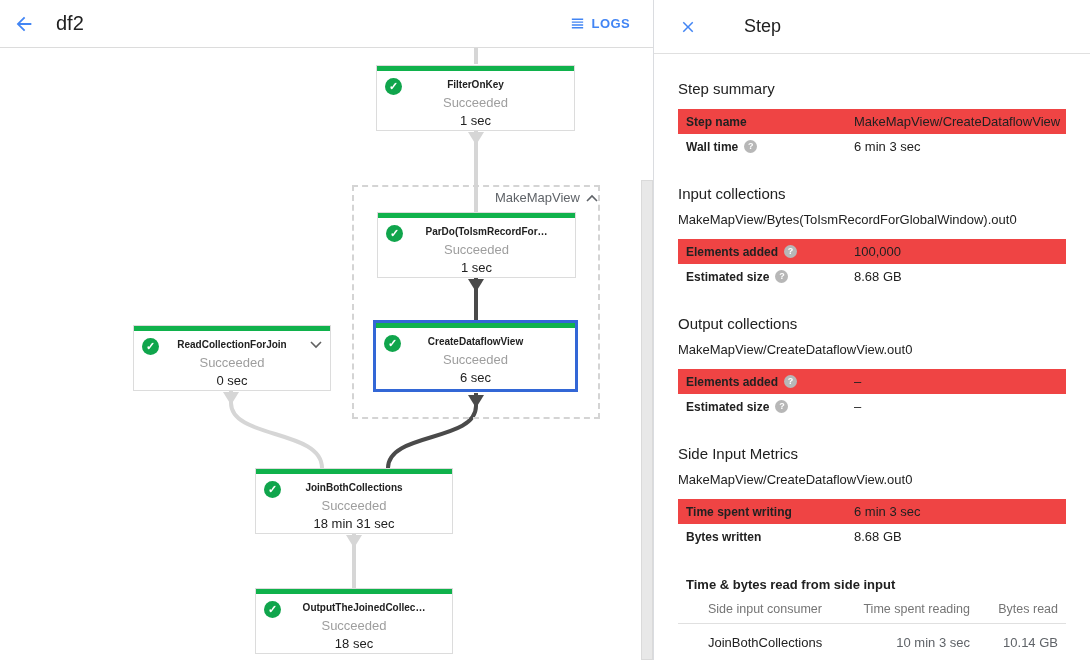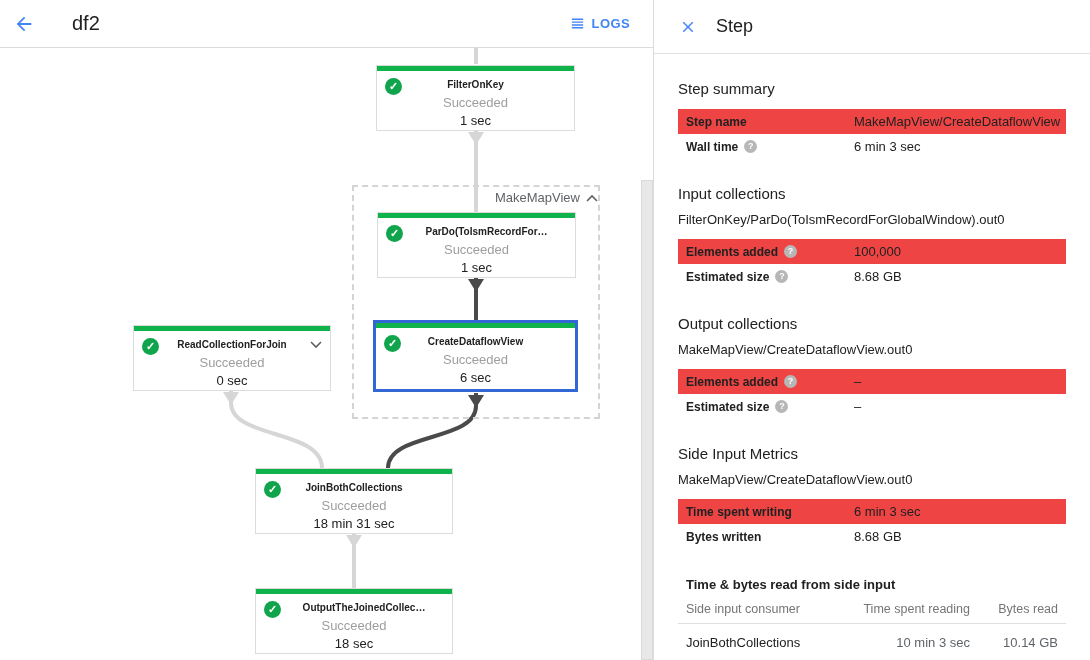--- a/index.html
+++ b/index.html
@@ -3,21 +3,21 @@
 <meta charset="utf-8">
 <style>
   * { margin:0; padding:0; box-sizing:border-box; }
   html,body { width:1090px; height:660px; overflow:hidden; background:#fff;
     font-family:"Liberation Sans", sans-serif; color:#212121; }
 
   
   .topbar { position:absolute; left:0; top:0; width:654px; height:48px; background:#fff;
     border-bottom:1px solid #dcdcdc; display:flex; align-items:center; }
   .back-btn { width:48px; height:48px; display:flex; align-items:center; justify-content:center; cursor:pointer; }
-  .job-title { font-size:20px; color:#212121; margin-left:24px; }
+  .job-title { font-size:20px; color:#212121; margin-left:8px; }
   .logs-btn { margin-left:auto; margin-right:24px; display:flex; align-items:center; gap:6px;
     color:#4285f4; font-weight:bold; font-size:13px; letter-spacing:.4px; cursor:pointer; }
 
   
   .graph { position:absolute; left:0; top:48px; width:653px; height:612px; background:#fff; }
   .edges { position:absolute; left:0; top:0; width:653px; height:612px; }
 
   .node { position:absolute; background:#fff; border:1px solid #dcdcdc; text-align:center; cursor:pointer; }
   .node .bar { height:5px; background:#10b24c; }
   .node.selected { border:3px solid #3367d6; }
@@ -34,39 +34,39 @@
   .group-label { position:absolute; right:0; top:3px; display:flex; align-items:center; gap:6px;
     font-size:13px; color:#5f6368; cursor:pointer; }
 
   .vscroll { position:absolute; left:641px; top:132px; width:12px; height:480px;
     background:#e8e8e8; border:1px solid #dadada; }
 
   .pane-divider { position:absolute; left:653px; top:0; width:1px; height:660px; background:#dadce0; }
 
   
   .panel { position:absolute; left:654px; top:0; width:436px; height:660px; background:#fff; overflow:hidden; }
-  .panel-header { height:54px; border-bottom:1px solid #e0e0e0; display:flex; align-items:center; }
+  .panel-header { height:54px; border-bottom:1px solid #e0e0e0; display:flex; align-items:center;gap:28px; }
   .close-btn { width:24px; height:24px; margin-left:22px; display:flex; align-items:center; justify-content:center; cursor:pointer; }
   .panel-title { font-size:18px; margin-left:16px; color:#212121; }
   .panel-body { padding:0 24px; }
 
   .sec-heading { font-size:15px; font-weight:400; color:#212121; margin:26px 0 12px; }
   .sec-subtitle { font-size:13px; color:#212121; margin:-2px 0 12px; }
   .kv-row { display:flex; align-items:center; min-height:25px; padding:2px 8px; font-size:13px; }
   .kv-row.gray { background:#ef4444; }
   .kv-label { width:168px; font-size:12px; font-weight:bold; color:#212121; display:flex; align-items:center; gap:6px; flex-shrink:0; }
   .kv-value { font-size:13px; color:#212121; }
   .help { width:13px; height:13px; border-radius:50%; background:#b7b7b7; color:#fff; font-size:9px;
     font-weight:bold; line-height:13px; text-align:center; cursor:pointer; flex-shrink:0; }
 
   .tbl-heading { font-size:13px; font-weight:bold; margin:28px 8px 2px; }
   .tbl { width:100%; font-size:13px; }
   .tbl-hrow { display:flex; padding:8px 8px 7px; border-bottom:1px solid #e0e0e0; color:#757575; font-size:12.5px; }
   .tbl-row { display:flex; padding:11px 8px; border-bottom:1px solid #e0e0e0; }
-  .c1 { flex:1; }
+  .c1 { flex:1;margin-left:22px; }
   .c2 { width:135px; text-align:right; }
   .c3 { width:88px; text-align:right; }
   .tbl-row .c1 { color:#212121; }
   .tbl-row .c2, .tbl-row .c3 { color:#5f6368; }
 </style>
 </head>
 <body>
 
 <div class="topbar">
   <div class="back-btn">
@@ -203,21 +203,21 @@
     </div>
     <div class="kv-row">
       <div class="kv-label">
           <span>Wall time</span>
         <span class="help">?</span>
         </div>
       <div class="kv-value">6 min 3 sec</div>
     </div>
 
     <div class="sec-heading">Input collections</div>
-    <div class="sec-subtitle">FilterOnKey/ParDo(ToIsmRecordForGlobalWindow).out0</div>
+    <div class="sec-subtitle">MakeMapView/Bytes(ToIsmRecordForGlobalWindow).out0</div>
     <div class="kv-row gray">
       <div class="kv-label">
           <span>Elements added</span>
         <span class="help">?</span>
         </div>
       <div class="kv-value">100,000</div>
     </div>
     <div class="kv-row">
       <div class="kv-label">
           <span>Estimated size</span>

